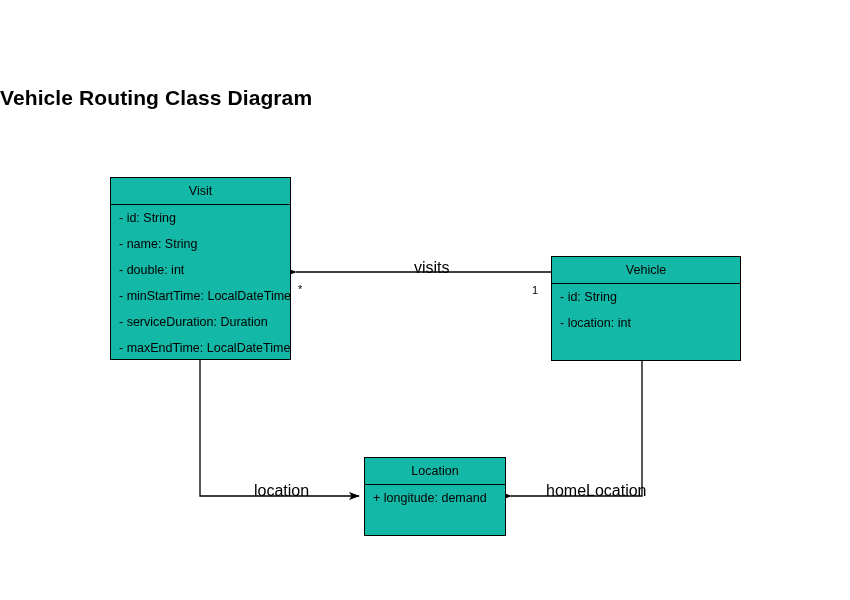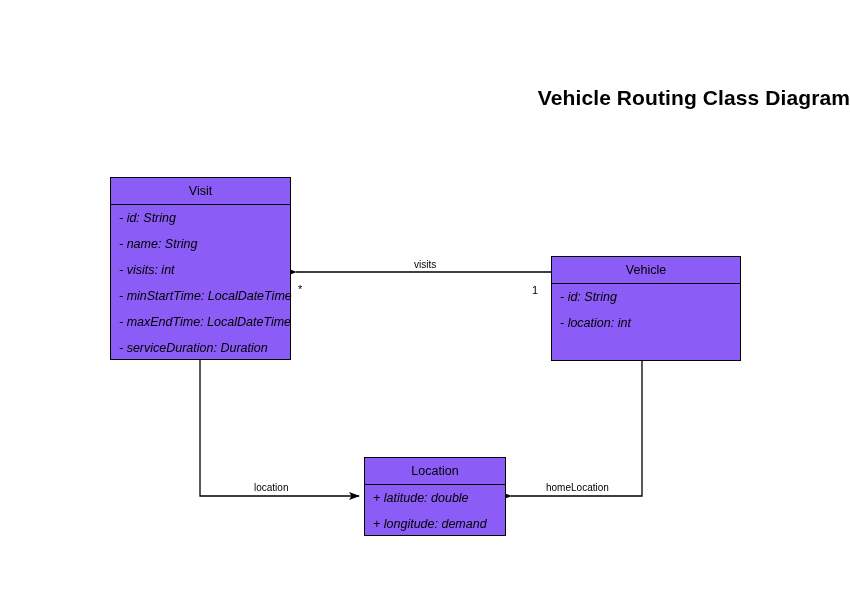--- a/index.html
+++ b/index.html
@@ -19,67 +19,66 @@
     position: absolute;
     left: 0; top: 0;
     width: 850px;
     height: 600px;
   }
   .diagram-title {
     position: absolute;
     left: 0;
     top: 86px;
     width: 850px;
-    text-align: right;
+    text-align: left;
     font-size: 21px;
     font-weight: bold;
     letter-spacing: 0.1px;
     color: #000000;
   }
   
   .uml-class {
     position: absolute;
     box-sizing: border-box;
     border: 1.3px solid #000000;
-    background: #8b5cf6;
+    background: #14b8a6;
     z-index: 5;
   }
   .uml-class-name {
     box-sizing: border-box;
     text-align: center;
     font-size: 12.5px;
     line-height: 26px;
     height: 27px;
     border-bottom: 1.3px solid #000000;
     color: #000000;
     white-space: nowrap;
   }
   .uml-attrs {
     box-sizing: border-box;
     padding: 0;
-    font-style: italic;
   }
   .uml-attr {
     box-sizing: border-box;
     font-size: 12.5px;
     line-height: 26px;
     height: 26px;
     padding-left: 8px;
     white-space: nowrap;
     color: #000000;
   }
   
   #class-visit   { left: 110px; top: 177px; width: 181px; height: 183px; }
   #class-vehicle { left: 551px; top: 216px; width: 190px; height: 105px; margin-top: 40px; }
   #class-location{ left: 364px; top: 457px; width: 142px; height: 79px; }
 
   
   .edge-label {
     position: absolute;
-    font-size: 10px;
+    font-size: 16px;
     color: #000000;
     white-space: nowrap;
     z-index: 7;
   }
   .mult-label {
     position: absolute;
     font-size: 11px;
     color: #000000;
     white-space: nowrap;
     z-index: 7;
@@ -116,39 +115,38 @@
   <g>
     <path d="M 642,321 L 642,496 L 511,496" fill="none" stroke="#000000" stroke-width="1.3" marker-end="url(#arrow-left)"></path>
   </g>
 </svg>
 
 <div class="uml-class" id="class-visit">
   <div class="uml-class-name">Visit</div>
   <div class="uml-attrs">
     <div class="uml-attr">- id: String</div>
     <div class="uml-attr">- name: String</div>
-    <div class="uml-attr">- visits: int</div>
+    <div class="uml-attr">- double: int</div>
     <div class="uml-attr">- minStartTime: LocalDateTime</div>
+    <div class="uml-attr">- serviceDuration: Duration</div>
     <div class="uml-attr">- maxEndTime: LocalDateTime</div>
-    <div class="uml-attr">- serviceDuration: Duration</div>
   </div>
 </div>
 
 <div class="uml-class" id="class-vehicle">
   <div class="uml-class-name">Vehicle</div>
   <div class="uml-attrs">
     <div class="uml-attr">- id: String</div>
     <div class="uml-attr">- location: int</div>
   </div>
 </div>
 
 <div class="uml-class" id="class-location">
   <div class="uml-class-name">Location</div>
   <div class="uml-attrs">
-    <div class="uml-attr">+ latitude: double</div>
     <div class="uml-attr">+ longitude: demand</div>
   </div>
 </div>
 
 <div class="edge-label" id="label-visits">visits</div>
 
 <div class="edge-label" id="label-location">location</div>
 
 <div class="edge-label" id="label-homelocation">homeLocation</div>
 

